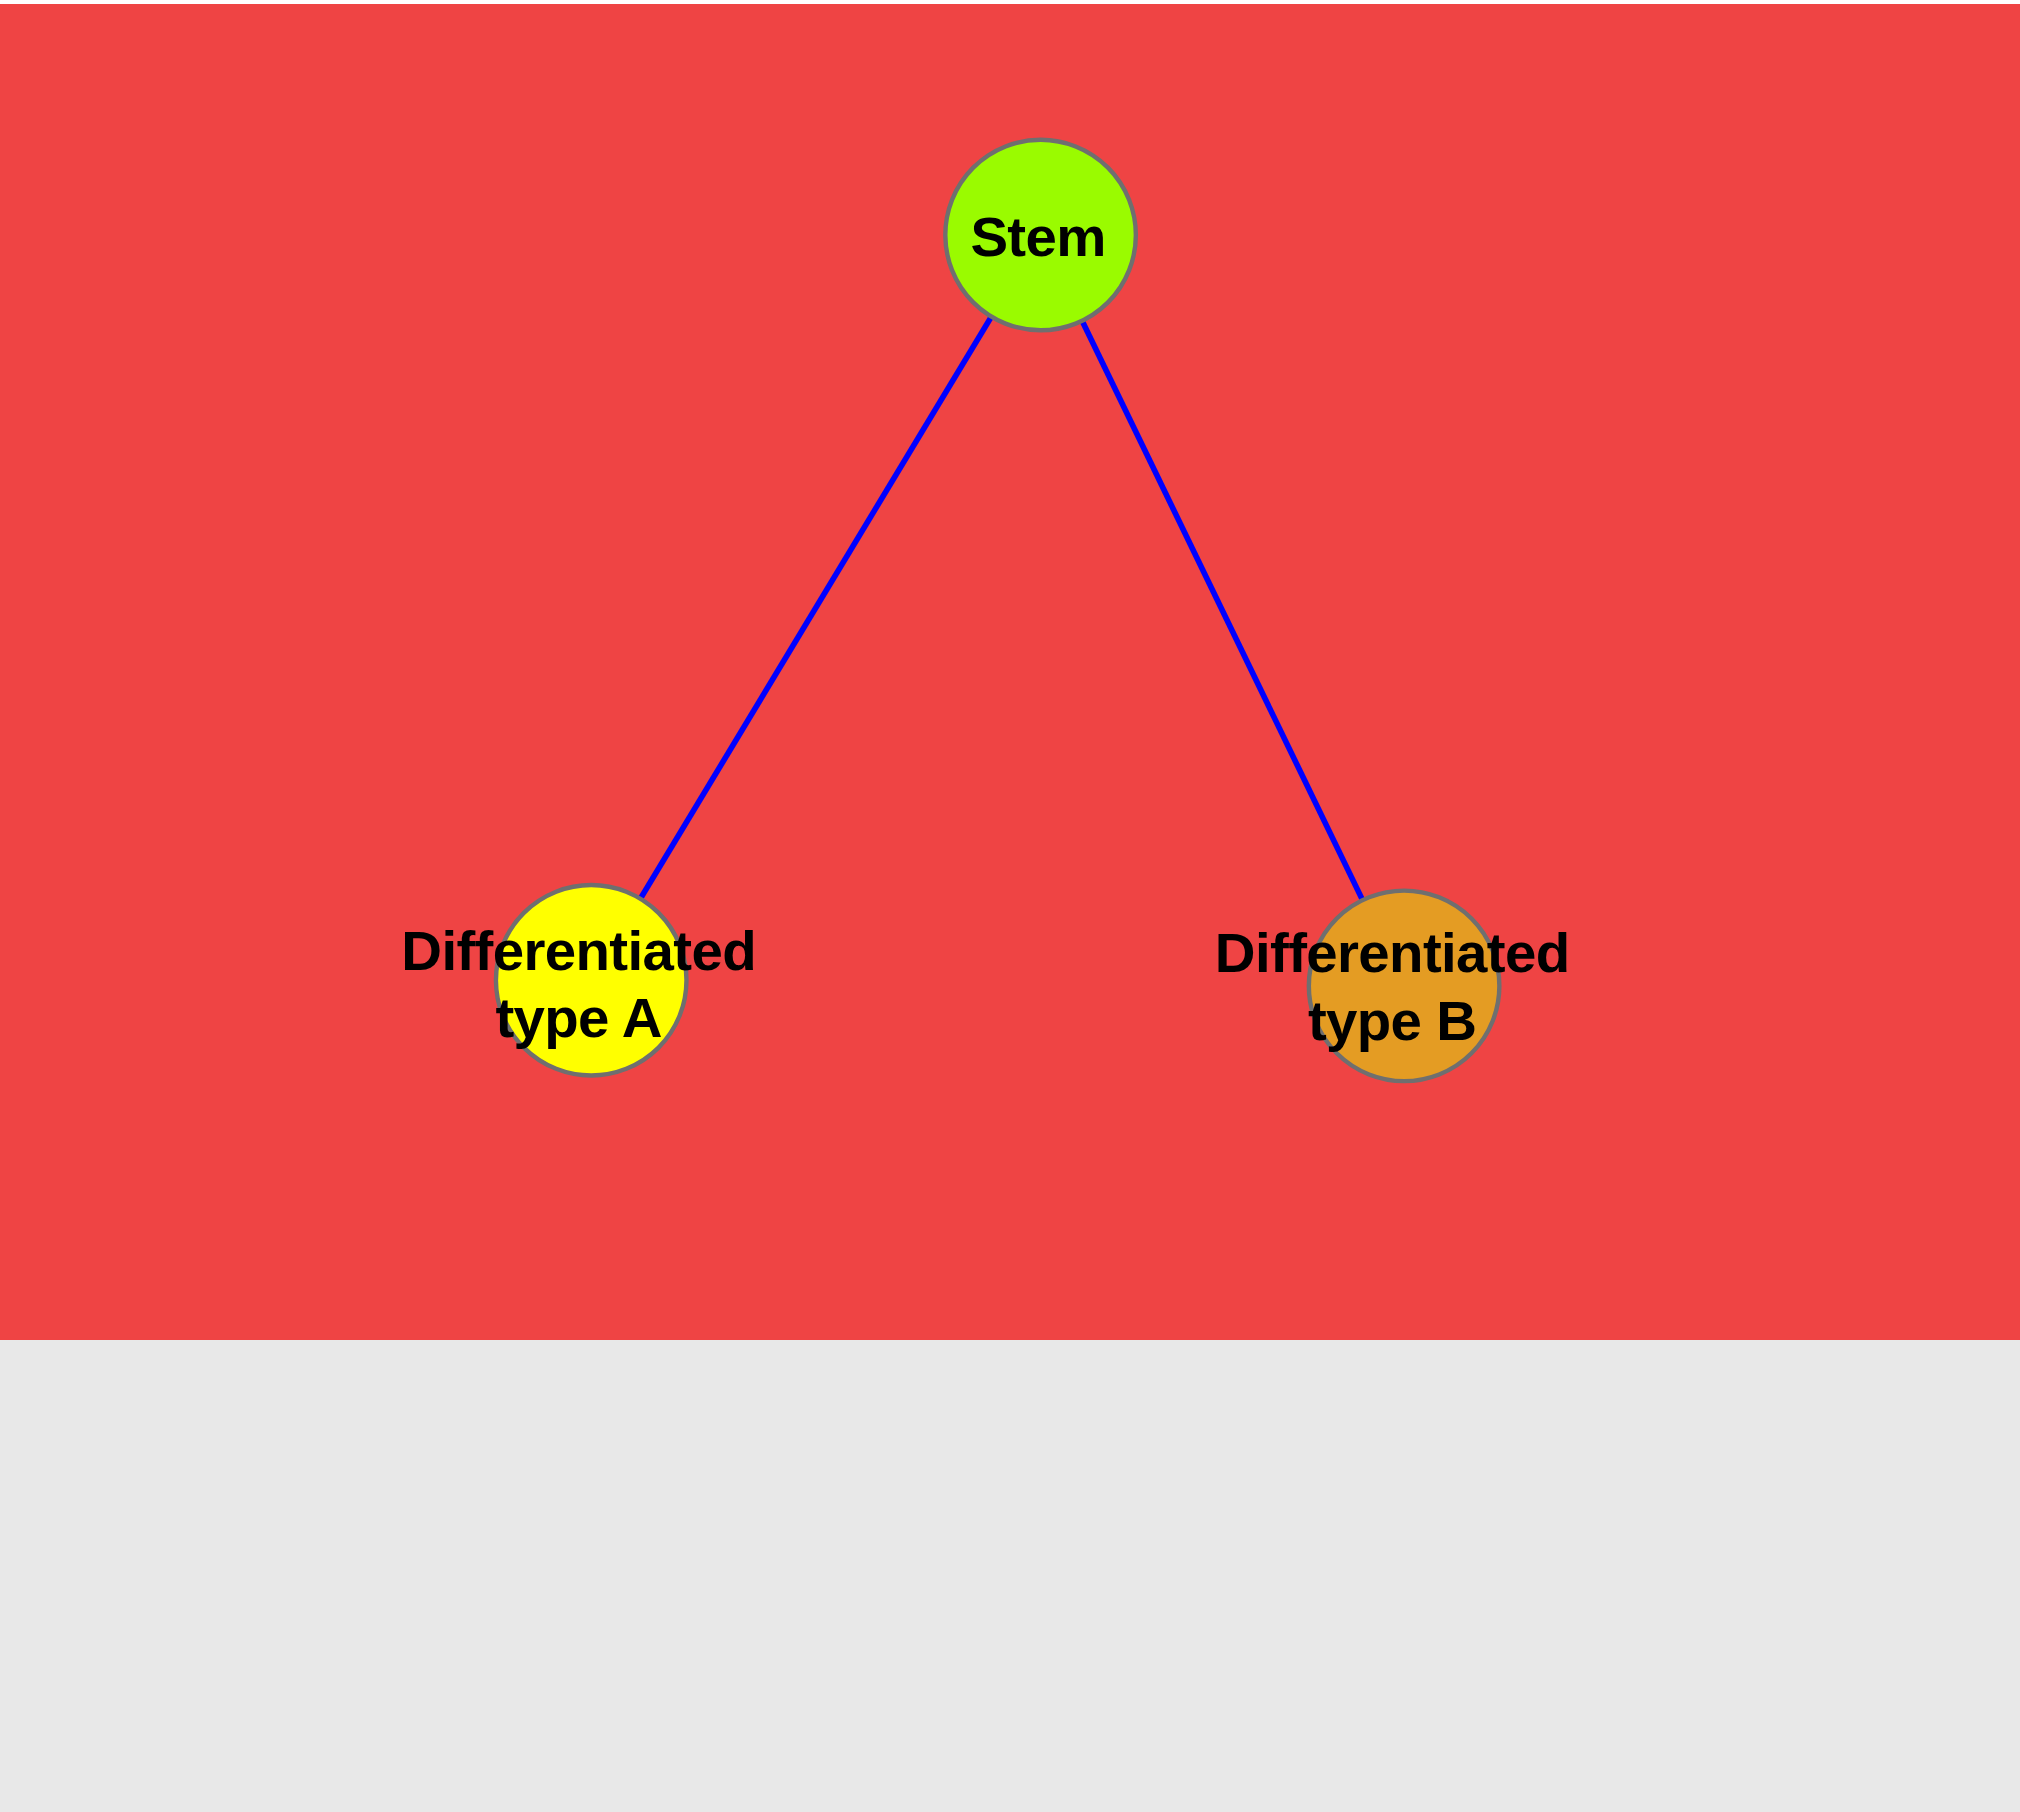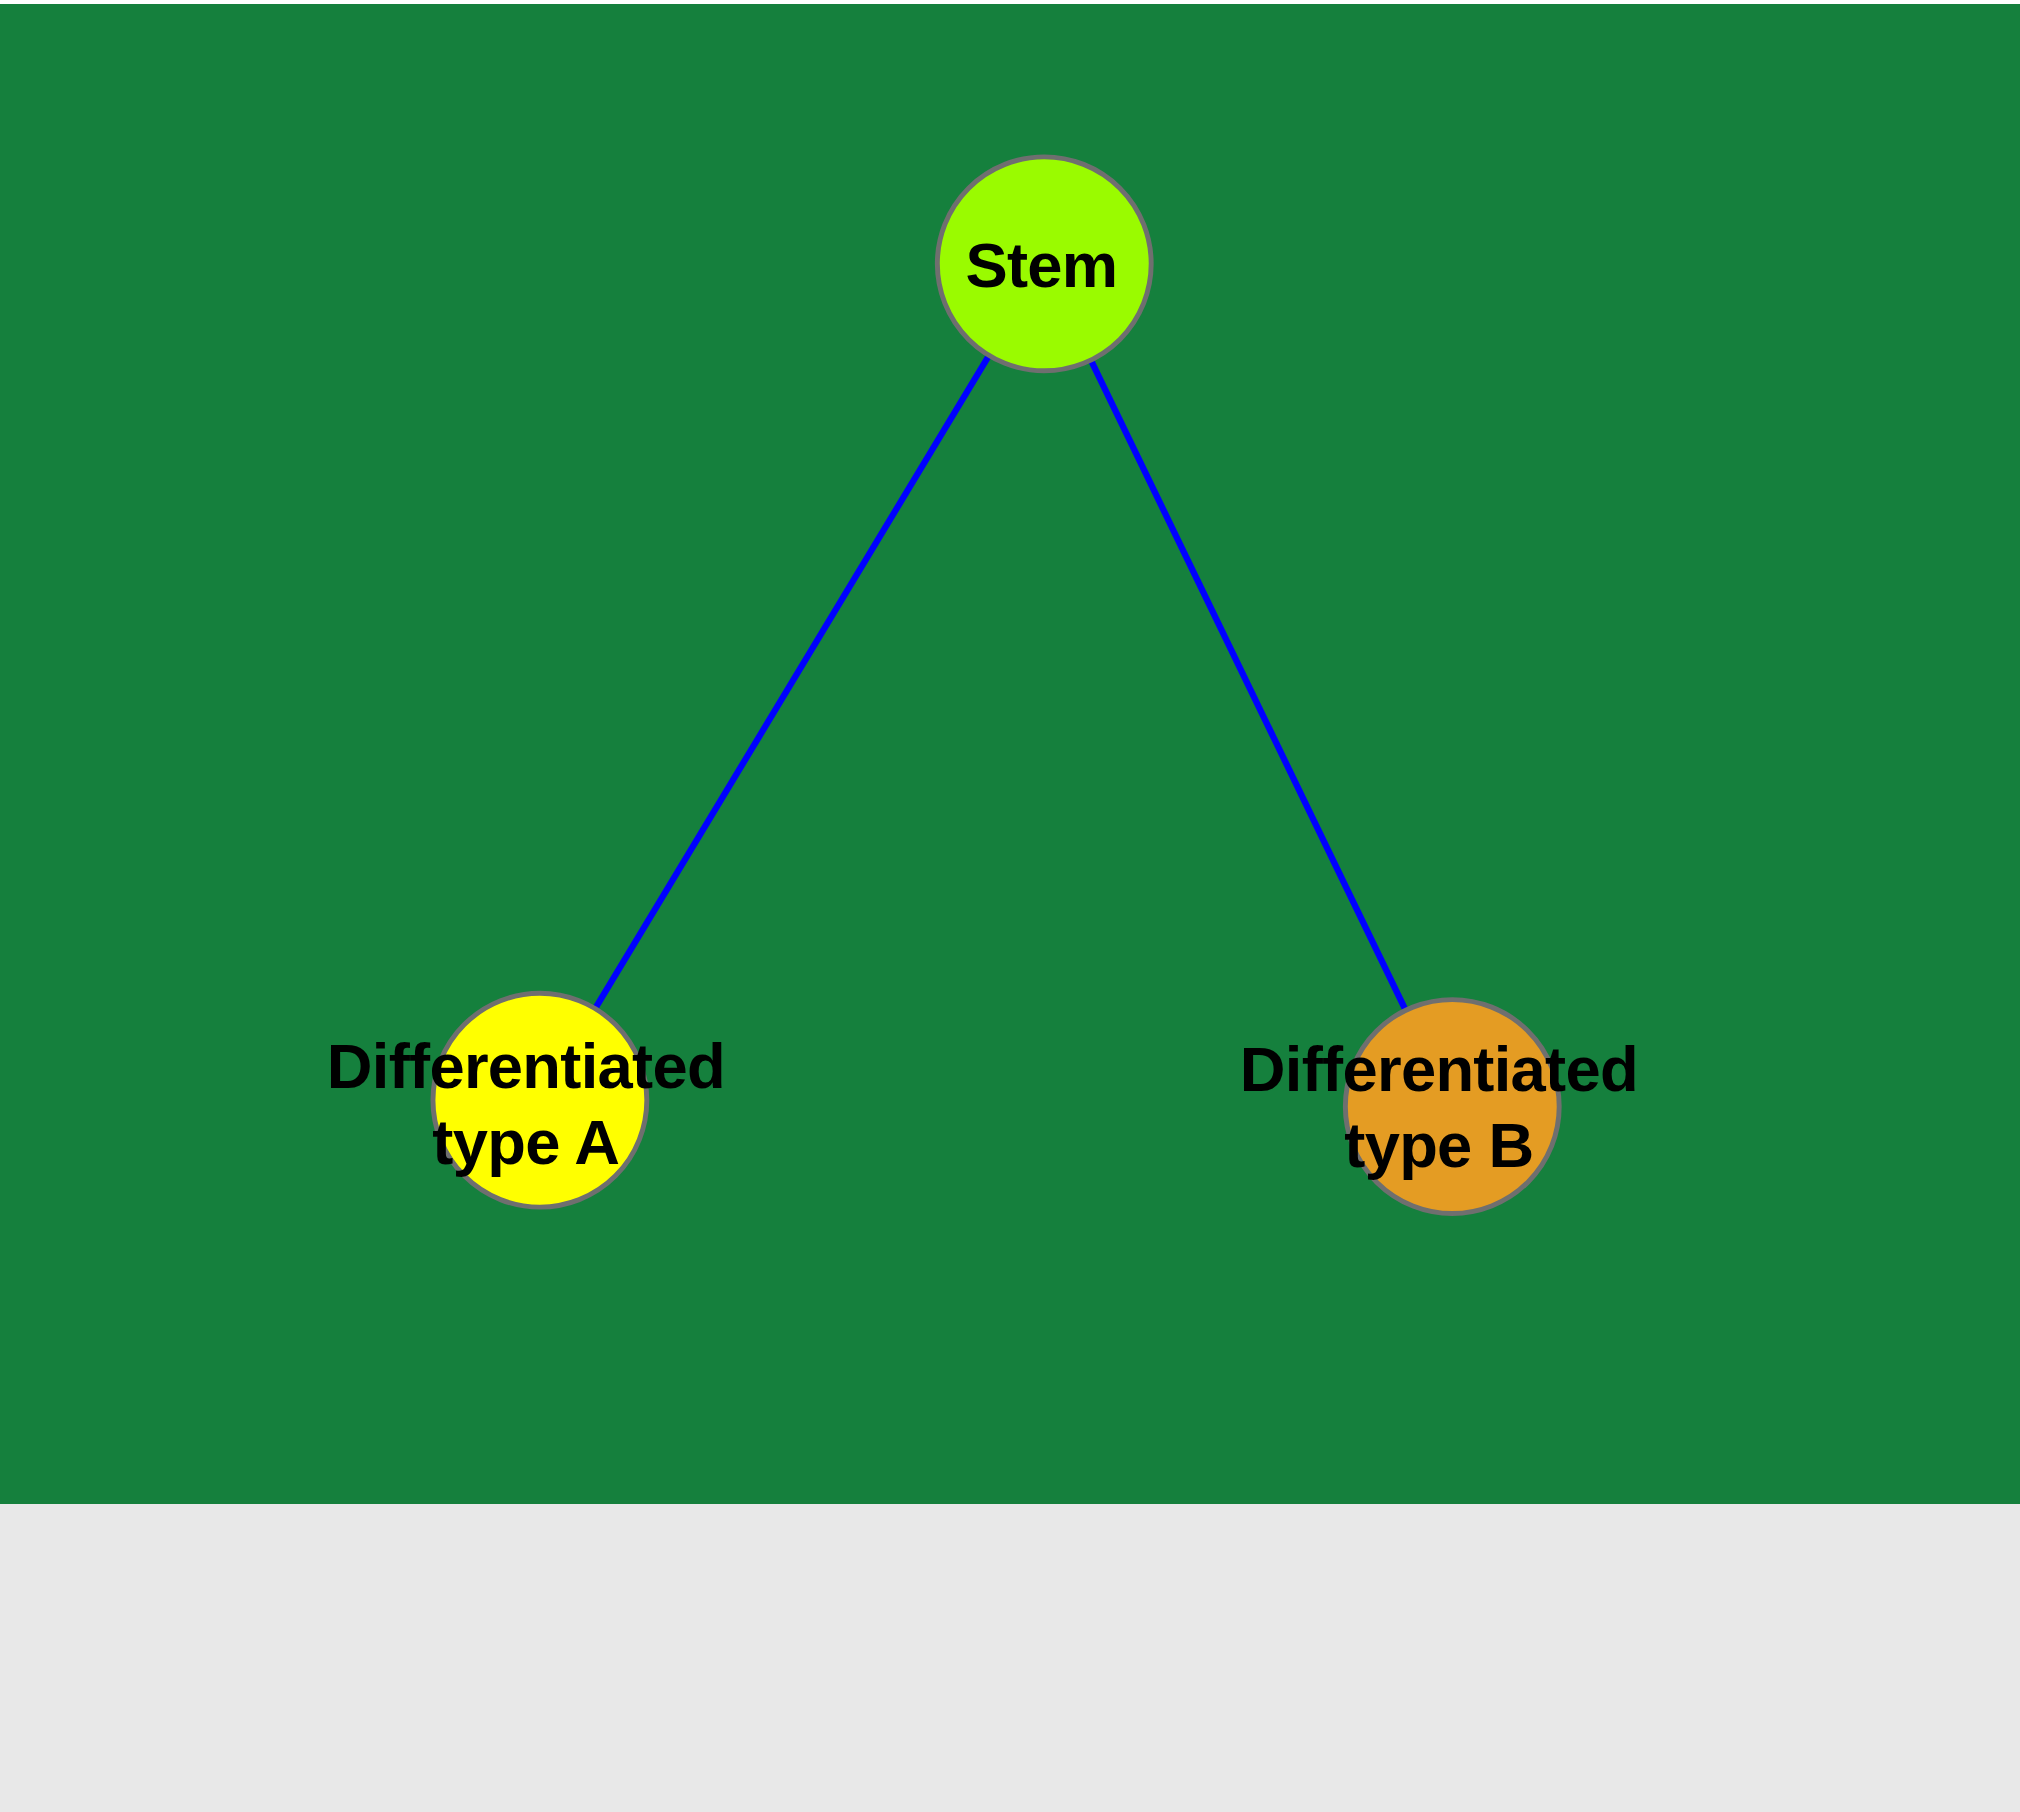--- a/index.html
+++ b/index.html
@@ -30,21 +30,21 @@
   }
   text.node-label {
     font-family: "Liberation Sans", "DejaVu Sans", sans-serif;
     font-weight: bold;
     letter-spacing: -1px;
   }
 </style>
 </head>
 <body>
 
-<div id="canvas" style="background: #15803d; width: 2021px; height: 1504px;">
+<div id="canvas" style="background: #ef4444; width: 2021px; height: 1340px;">
   <div id="top-strip" style="background: rgb(255, 255, 255);"></div>
   <svg id="diagram-svg" xmlns="http://www.w3.org/2000/svg" viewBox="0 0 2384 2138">
       <line x1="1240" y1="375" x2="523" y2="1564" stroke="#0000FF" stroke-width="9"></line>
       <line x1="1240" y1="375" x2="1820" y2="1573" stroke="#0000FF" stroke-width="9"></line>
       <circle cx="1240" cy="375" r="152" fill="#9AFB00" stroke="#6F6F6F" stroke-width="7"></circle>
       <circle cx="523" cy="1564" r="152" fill="#FFFF00" stroke="#6F6F6F" stroke-width="7"></circle>
       <circle cx="1820" cy="1573" r="152" fill="#E49C23" stroke="#6F6F6F" stroke-width="7"></circle>
       <text x="1236" text-anchor="middle" fill="#000000" font-size="90" class="node-label"><tspan x="1236" y="408">Stem</tspan></text>
       <text x="503" text-anchor="middle" fill="#000000" font-size="90" class="node-label"><tspan x="503" y="1547">Differentiated</tspan><tspan x="503" y="1655">type A</tspan></text>
       <text x="1801" text-anchor="middle" fill="#000000" font-size="90" class="node-label"><tspan x="1801" y="1551">Differentiated</tspan><tspan x="1801" y="1659">type B</tspan></text>

